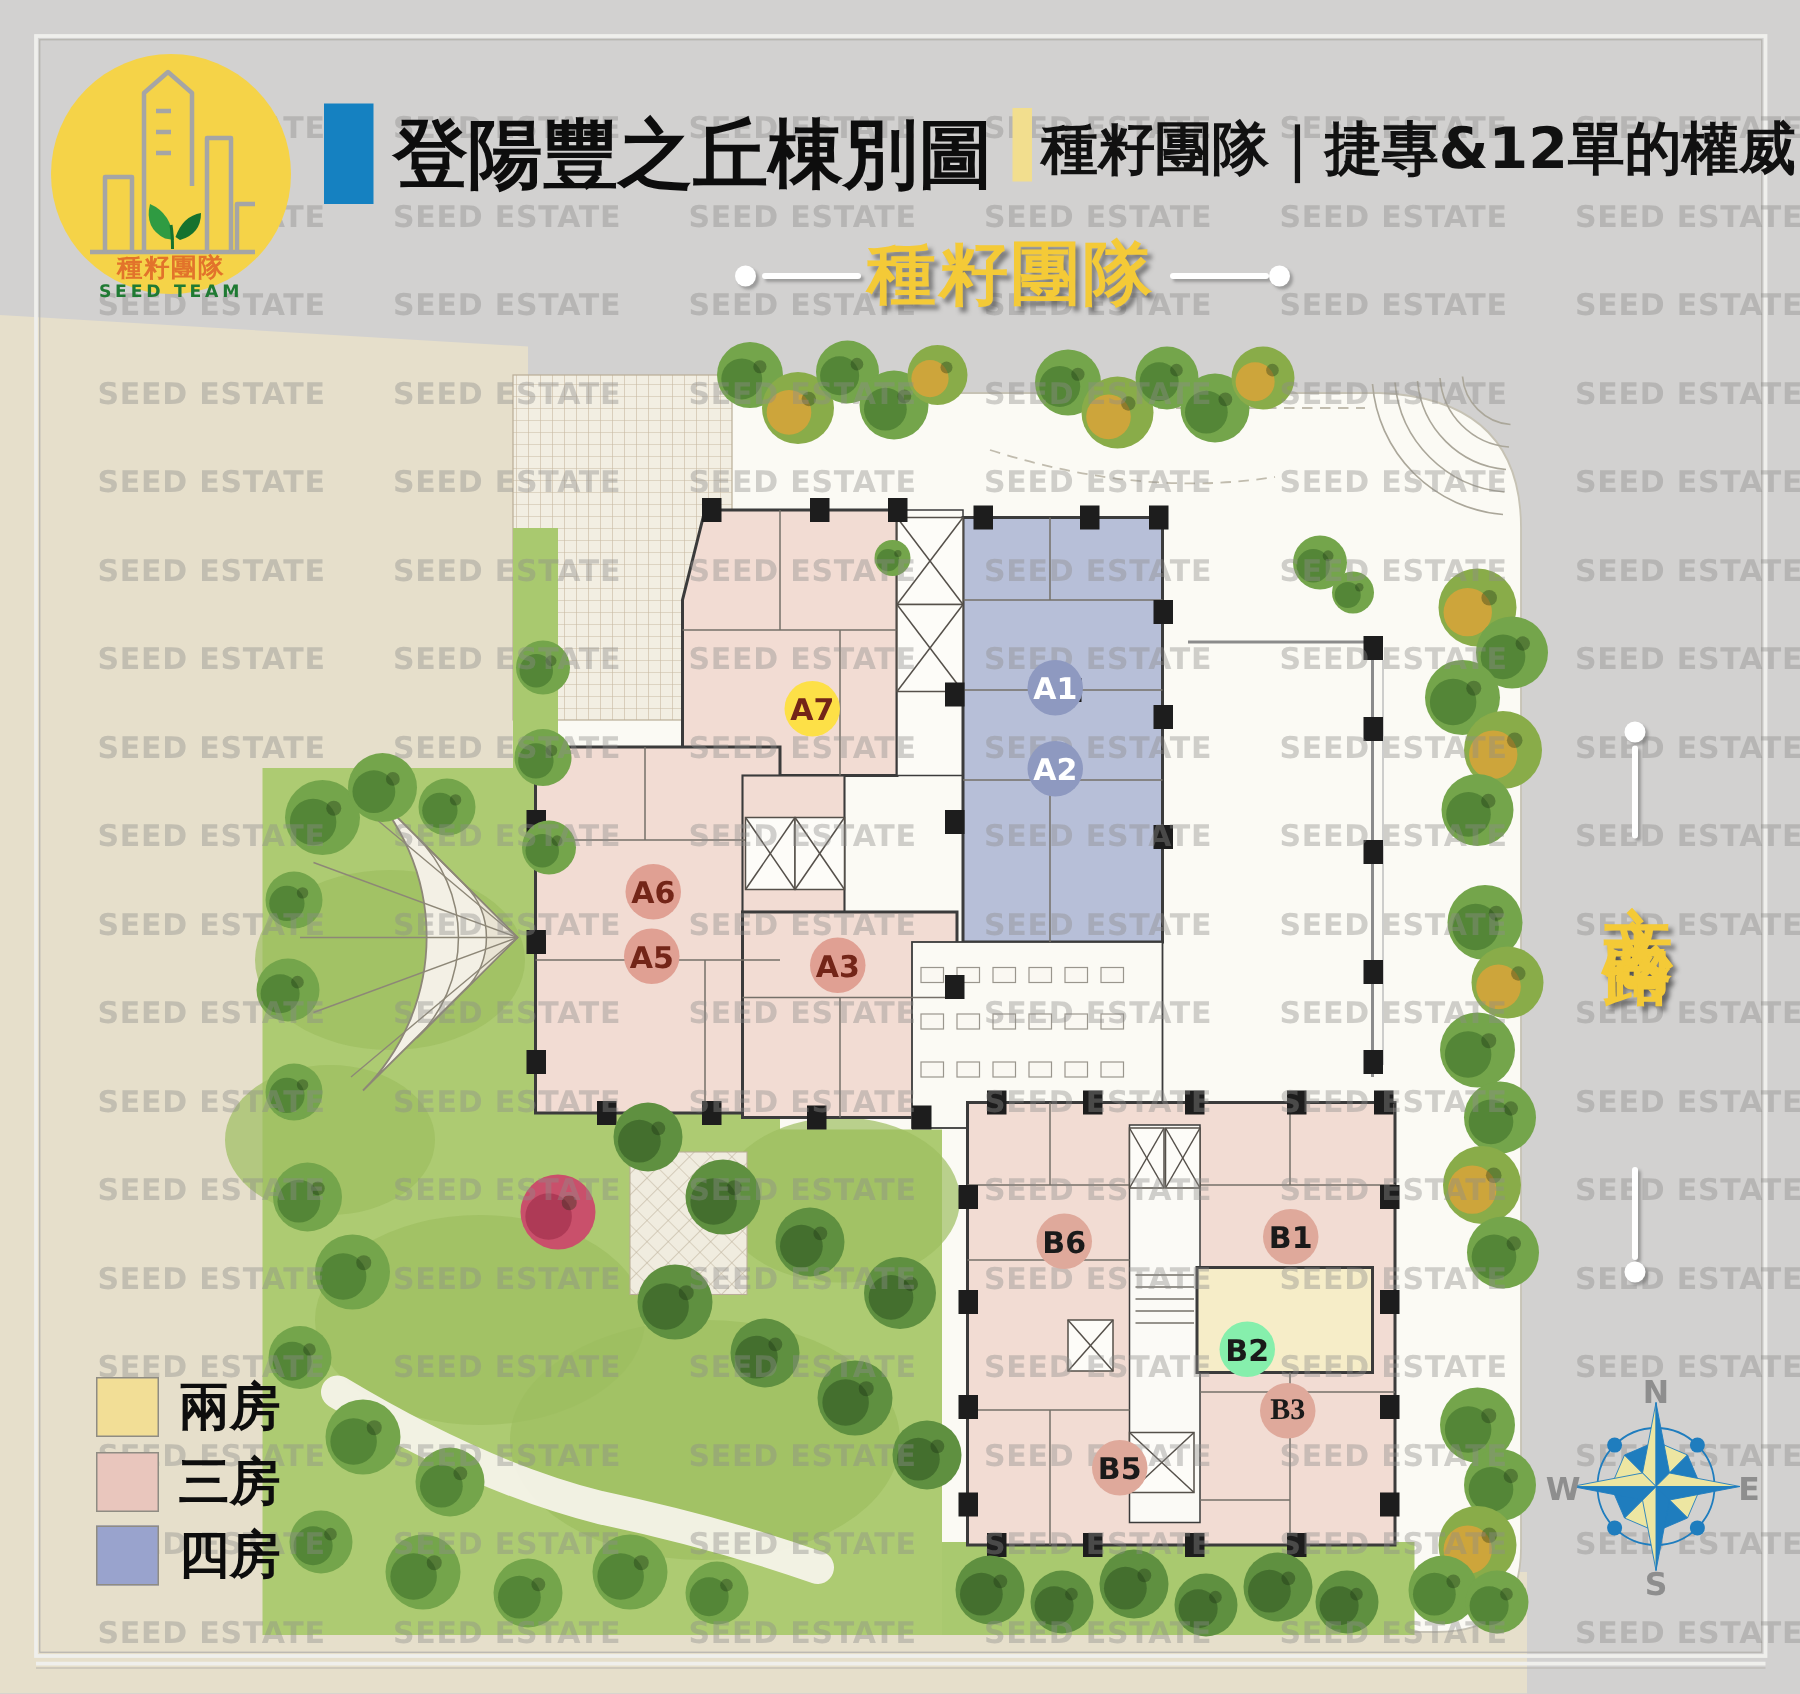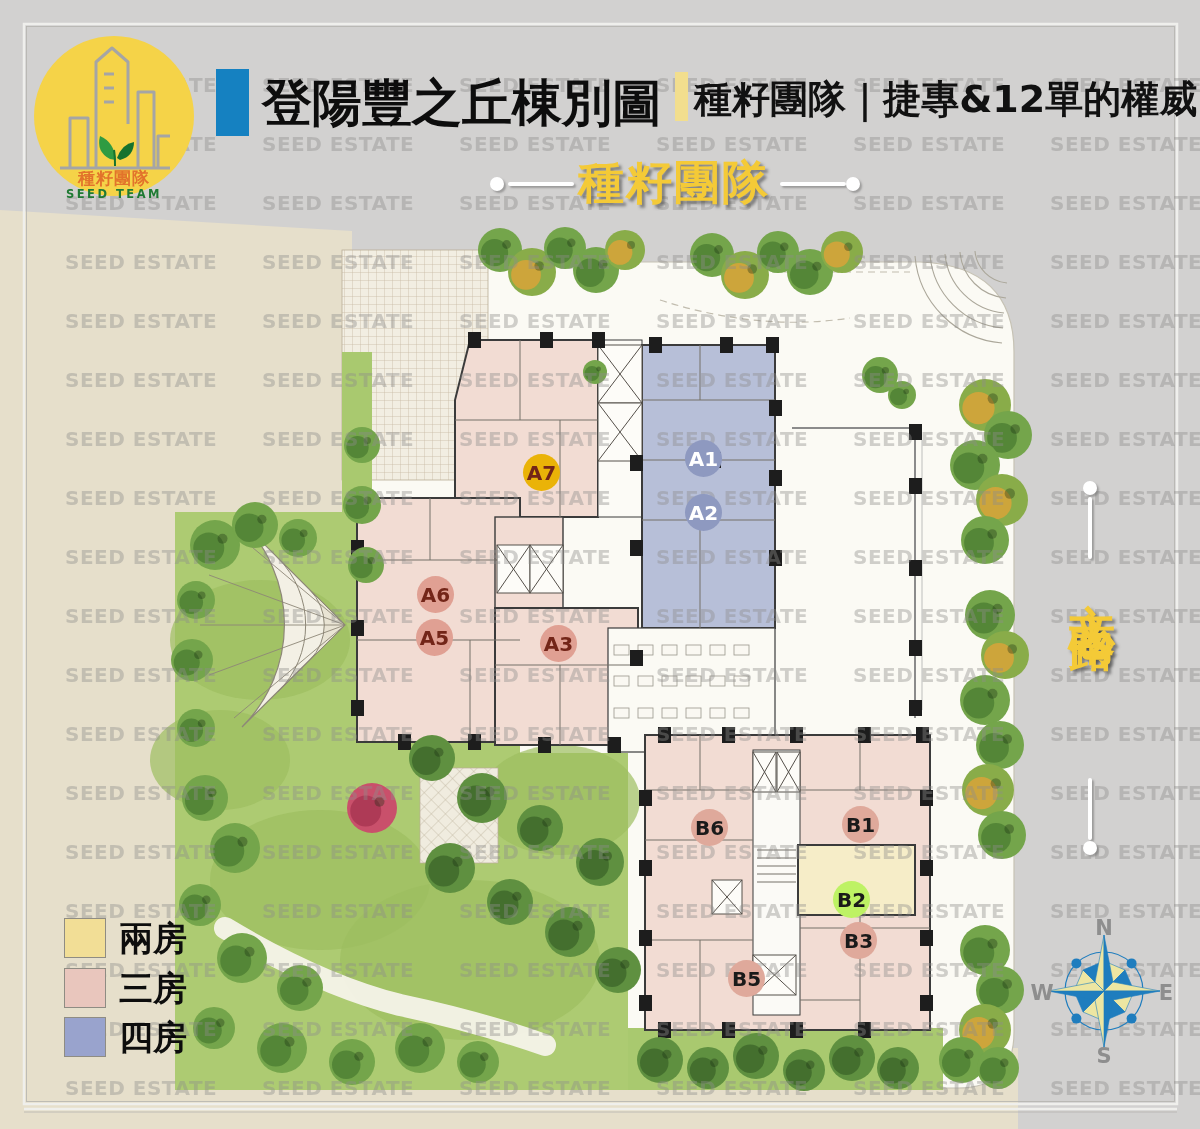--- a/index.html
+++ b/index.html
@@ -634,22 +634,22 @@
   </g>
   <text class="cletter" x="0" y="-56" text-anchor="middle">N</text>
   <text class="cletter" x="62" y="9" text-anchor="middle">E</text>
   <text class="cletter" x="0" y="72" text-anchor="middle">S</text>
   <text class="cletter" x="-62" y="9" text-anchor="middle">W</text>
 </svg>
 
 <div id="units">
     <div class="unit" style="left: 685px; top: 440px; background: rgb(142, 153, 192); color: rgb(255, 255, 255);">A1</div>
     <div class="unit" style="left: 685px; top: 494px; background: rgb(142, 153, 192); color: rgb(255, 255, 255);">A2</div>
-    <div class="unit" style="left: 523px; top: 454px; background: #eab308; color: rgb(115, 37, 24);">A7</div>
+    <div class="unit" style="left: 523px; top: 454px; background: #fde047; color: rgb(115, 37, 24);">A7</div>
     <div class="unit" style="left: 417px; top: 576px; background: rgb(224, 160, 147); color: rgb(115, 37, 24);">A6</div>
     <div class="unit" style="left: 416px; top: 619px; background: rgb(224, 160, 147); color: rgb(115, 37, 24);">A5</div>
     <div class="unit" style="left: 540px; top: 625px; background: rgb(224, 160, 147); color: rgb(115, 37, 24);">A3</div>
     <div class="unit" style="left: 691px; top: 809px; background: rgb(223, 169, 155); color: rgb(26, 26, 26);">B6</div>
     <div class="unit" style="left: 842px; top: 806px; background: rgb(223, 169, 155); color: rgb(26, 26, 26);">B1</div>
-    <div class="unit" style="left: 833px; top: 881px; background: #bef264; color: rgb(26, 26, 26); text-align: right;">B2</div>
-    <div class="unit" style="left: 840px; top: 922px; background: rgb(223, 169, 155); color: rgb(26, 26, 26);">B3</div>
+    <div class="unit" style="left: 813px; top: 881px; background: #86efac; color: rgb(26, 26, 26); text-align: right;">B2</div>
+    <div class="unit" style="left: 840px; top: 922px; background: rgb(223, 169, 155); color: rgb(26, 26, 26); font-family: Liberation Serif, serif;">B3</div>
     <div class="unit" style="left: 728px; top: 960px; background: rgb(223, 169, 155); color: rgb(26, 26, 26);">B5</div>
   </div>
 
 </body></html>

